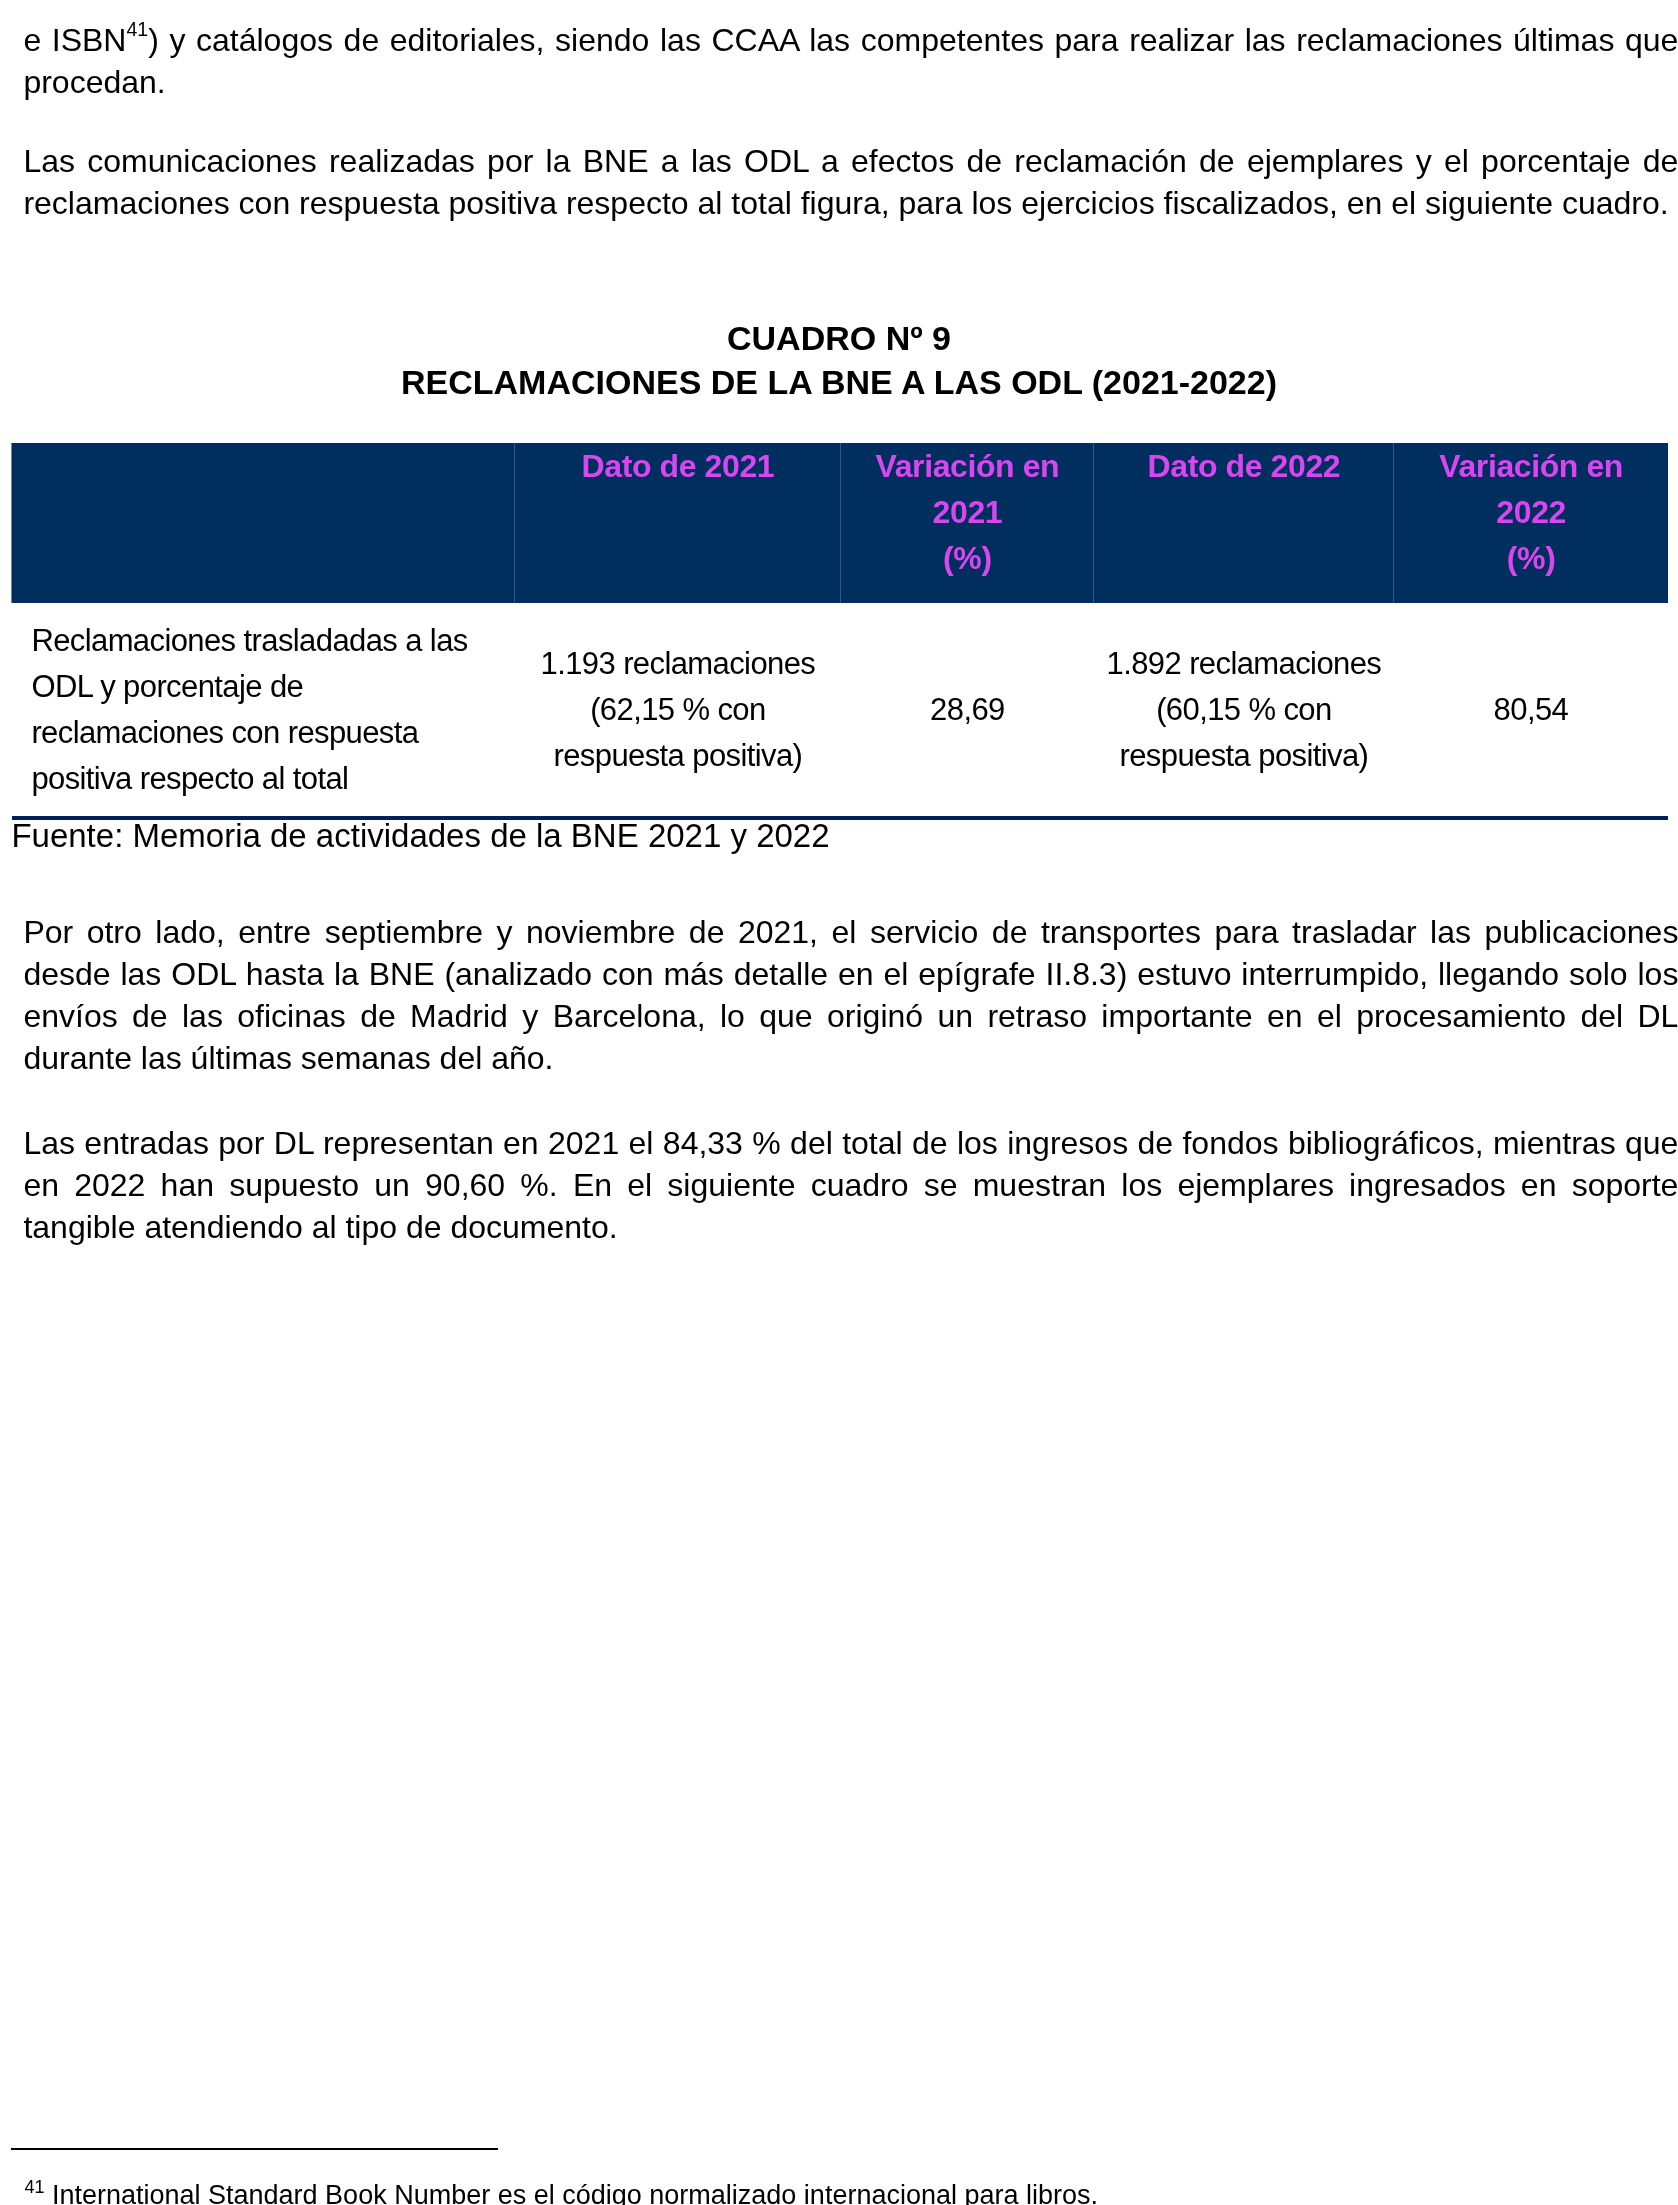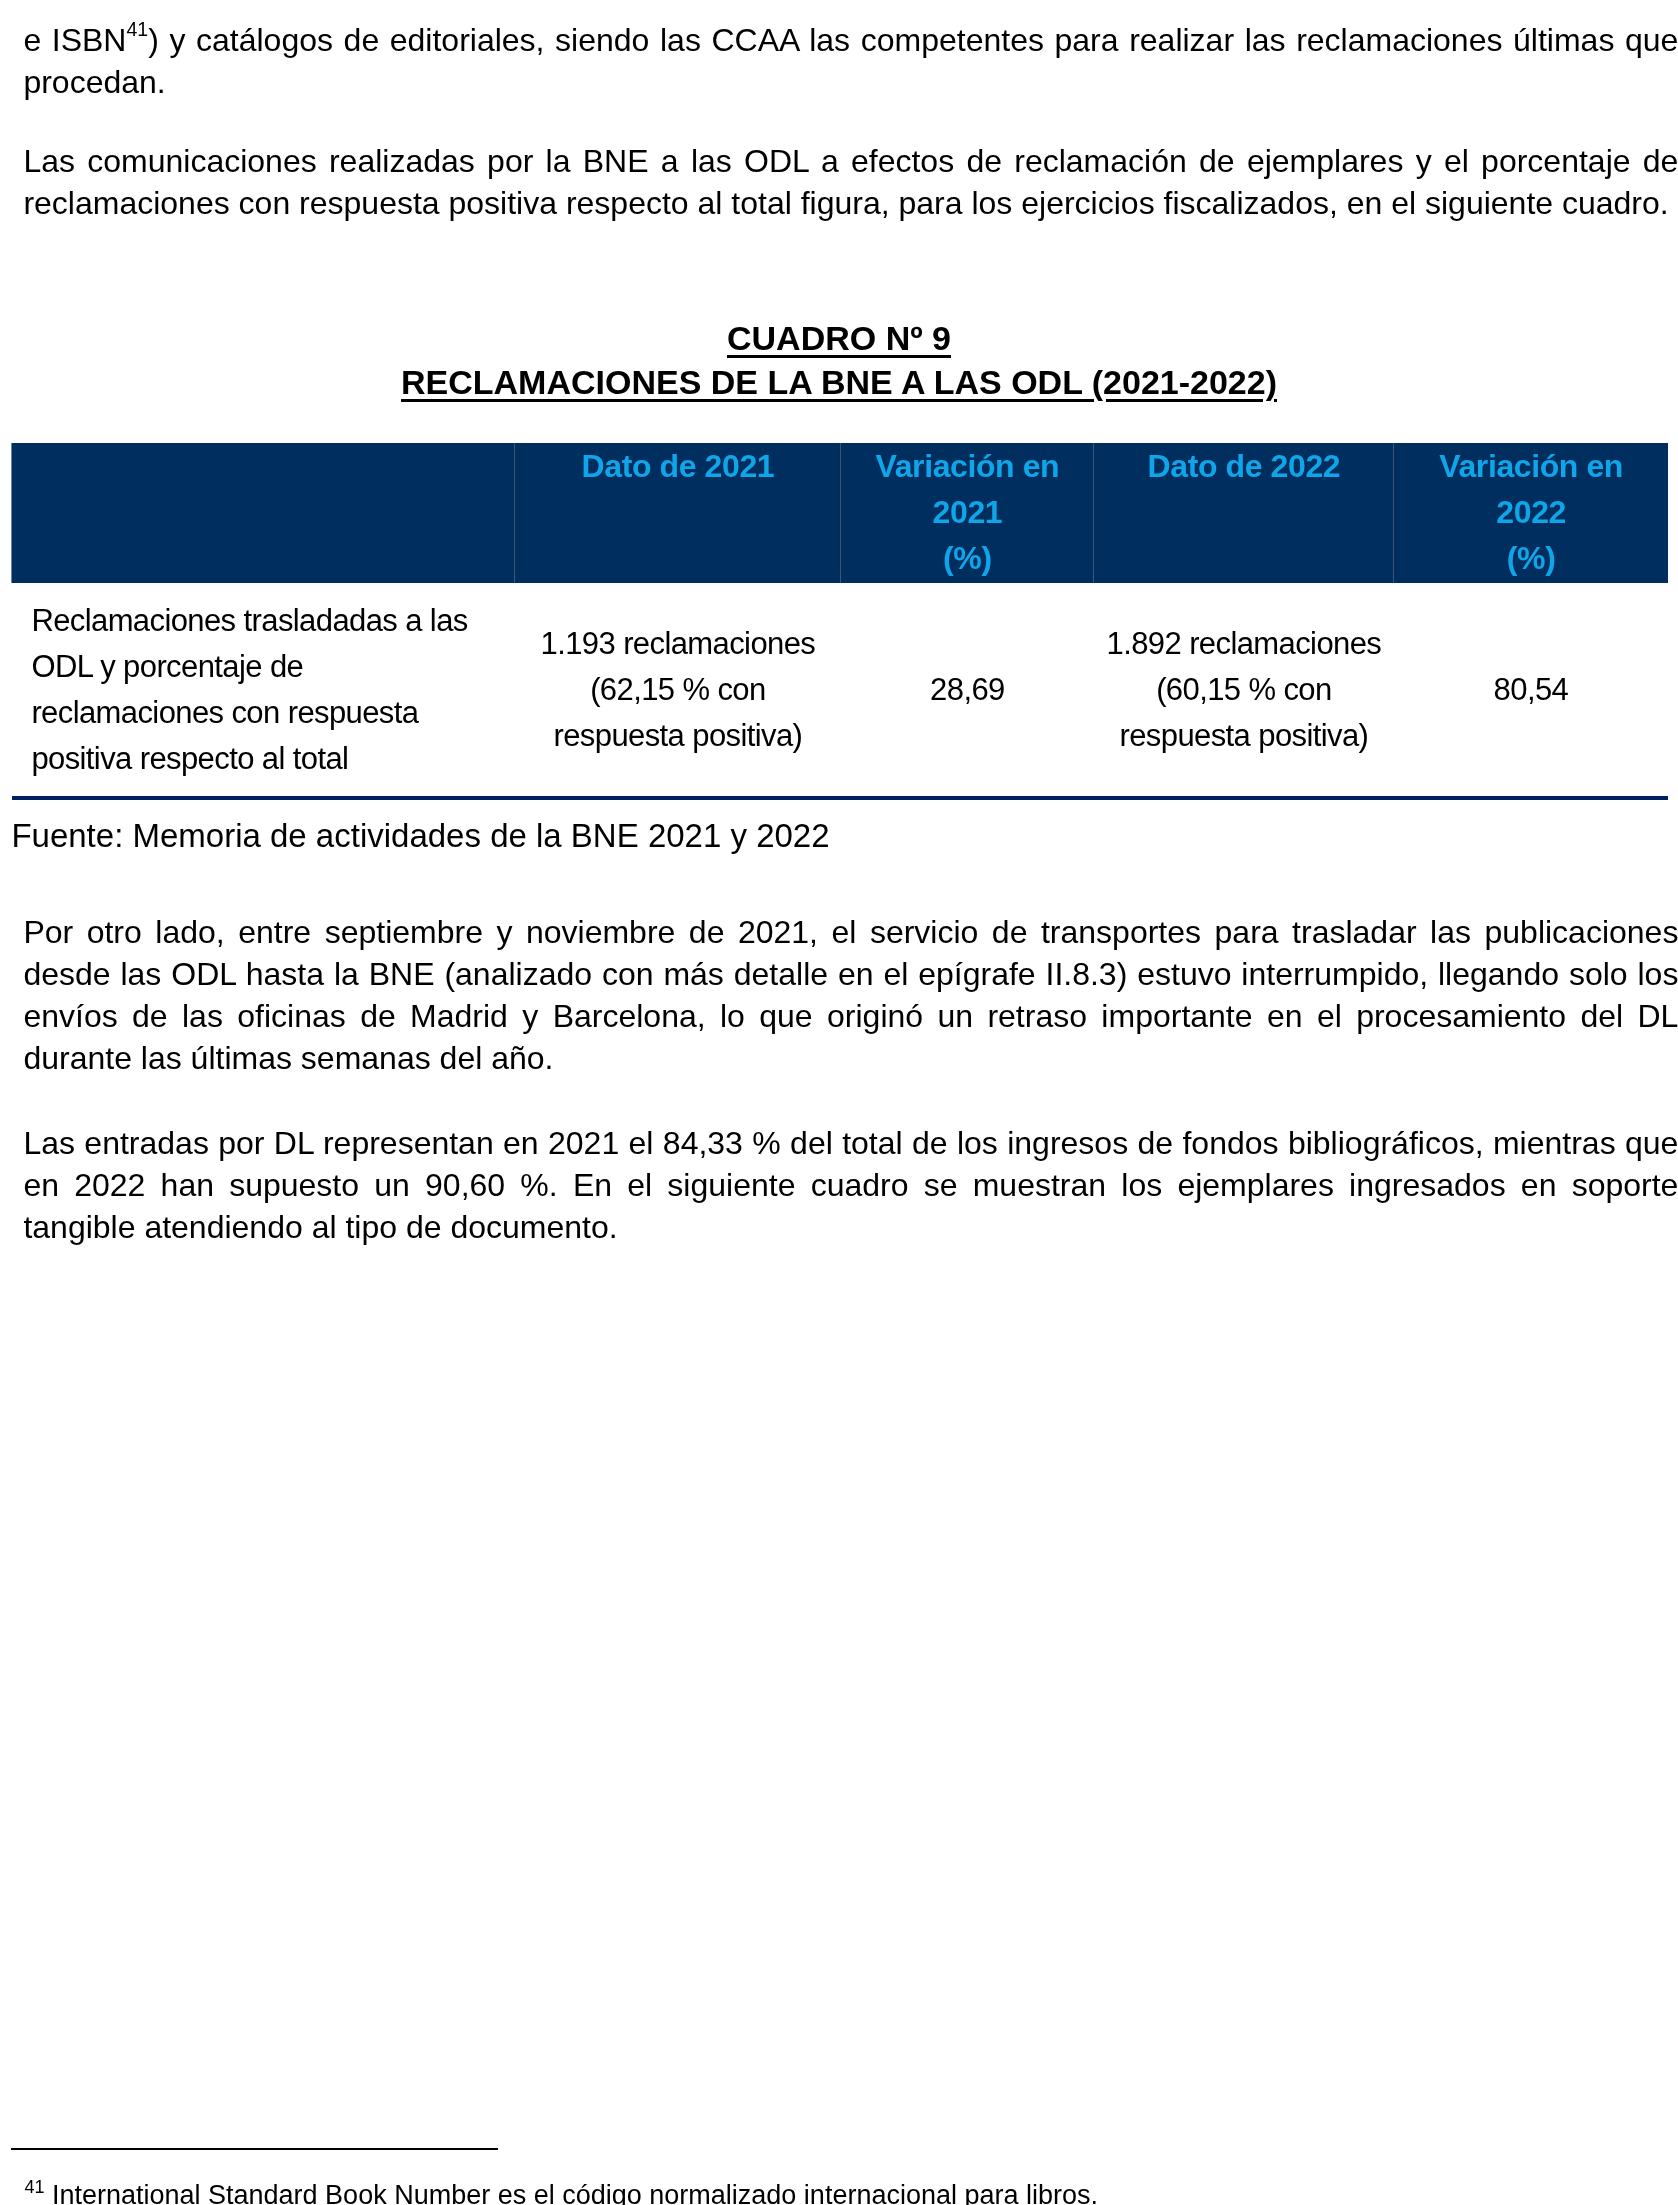--- a/index.html
+++ b/index.html
@@ -10,30 +10,30 @@
   .para {
     position: absolute; left: 11.4px; width: 1655px;
     font-size: 32px; line-height: 42px; text-align: justify;
     text-align-last: left; margin: 12px;
   }
   .para sup { font-size: 19.5px; line-height: 0; vertical-align: 14.6px; }
   .title {
     position: absolute; left: 0; width: 1678px; text-align: center;
     font-weight: bold; font-size: 34px; line-height: 45px; margin: 0;
   }
-  .title span { text-decoration: underline; text-decoration-thickness: 3.2px; text-underline-offset: 4.9px; }
+  .title span { text-decoration-thickness: 3.2px; text-underline-offset: 4.9px; }
   table.cuadro {
     position: absolute; left: 11.4px; top: 443px; width: 1655px;
     border-collapse: collapse; table-layout: fixed;
     font-family: "Liberation Sans", sans-serif;
   }
   table.cuadro th {
-    background: #002F5F; color: #0ea5e9; font-weight: bold;
+    background: #002F5F; color: #d946ef; font-weight: bold;
     font-size: 32px; line-height: 46px; vertical-align: top;
-    text-align: center; padding: 0 4.9px; height: 140px;
+    text-align: center; padding: 0 4.9px; height: 160px;
     border-left: 0.8px solid #3b5578; letter-spacing: -0.4px; margin-top: 26px;
   }
   table.cuadro th:first-child { border-left: 1.6px solid #6f86a3; }
   table.cuadro td {
     font-size: 31px; line-height: 46px; text-align: center;
     vertical-align: middle; padding: 0 4.9px; height: 213px;
     letter-spacing: -0.6px;
   }
   table.cuadro td.label { text-align: left; padding-left: 19.5px; vertical-align: middle; }
   table.cuadro tr.data-row { border-bottom: 4.9px solid #002060; }

